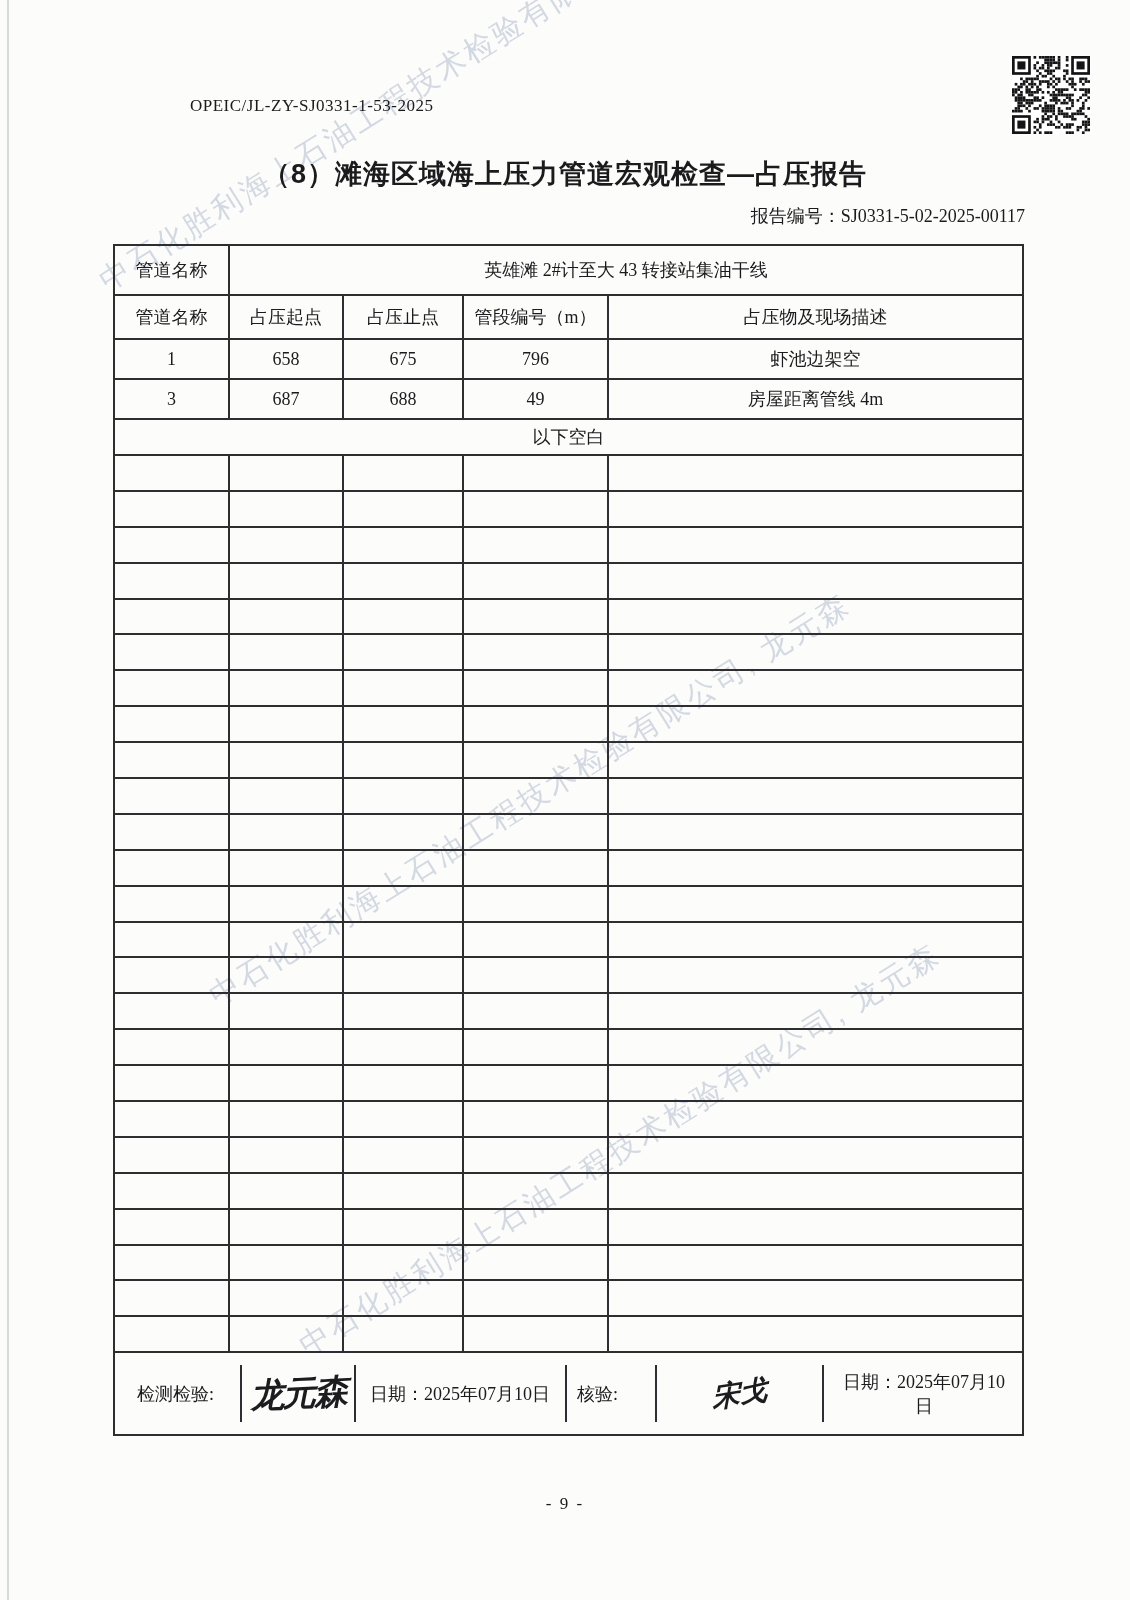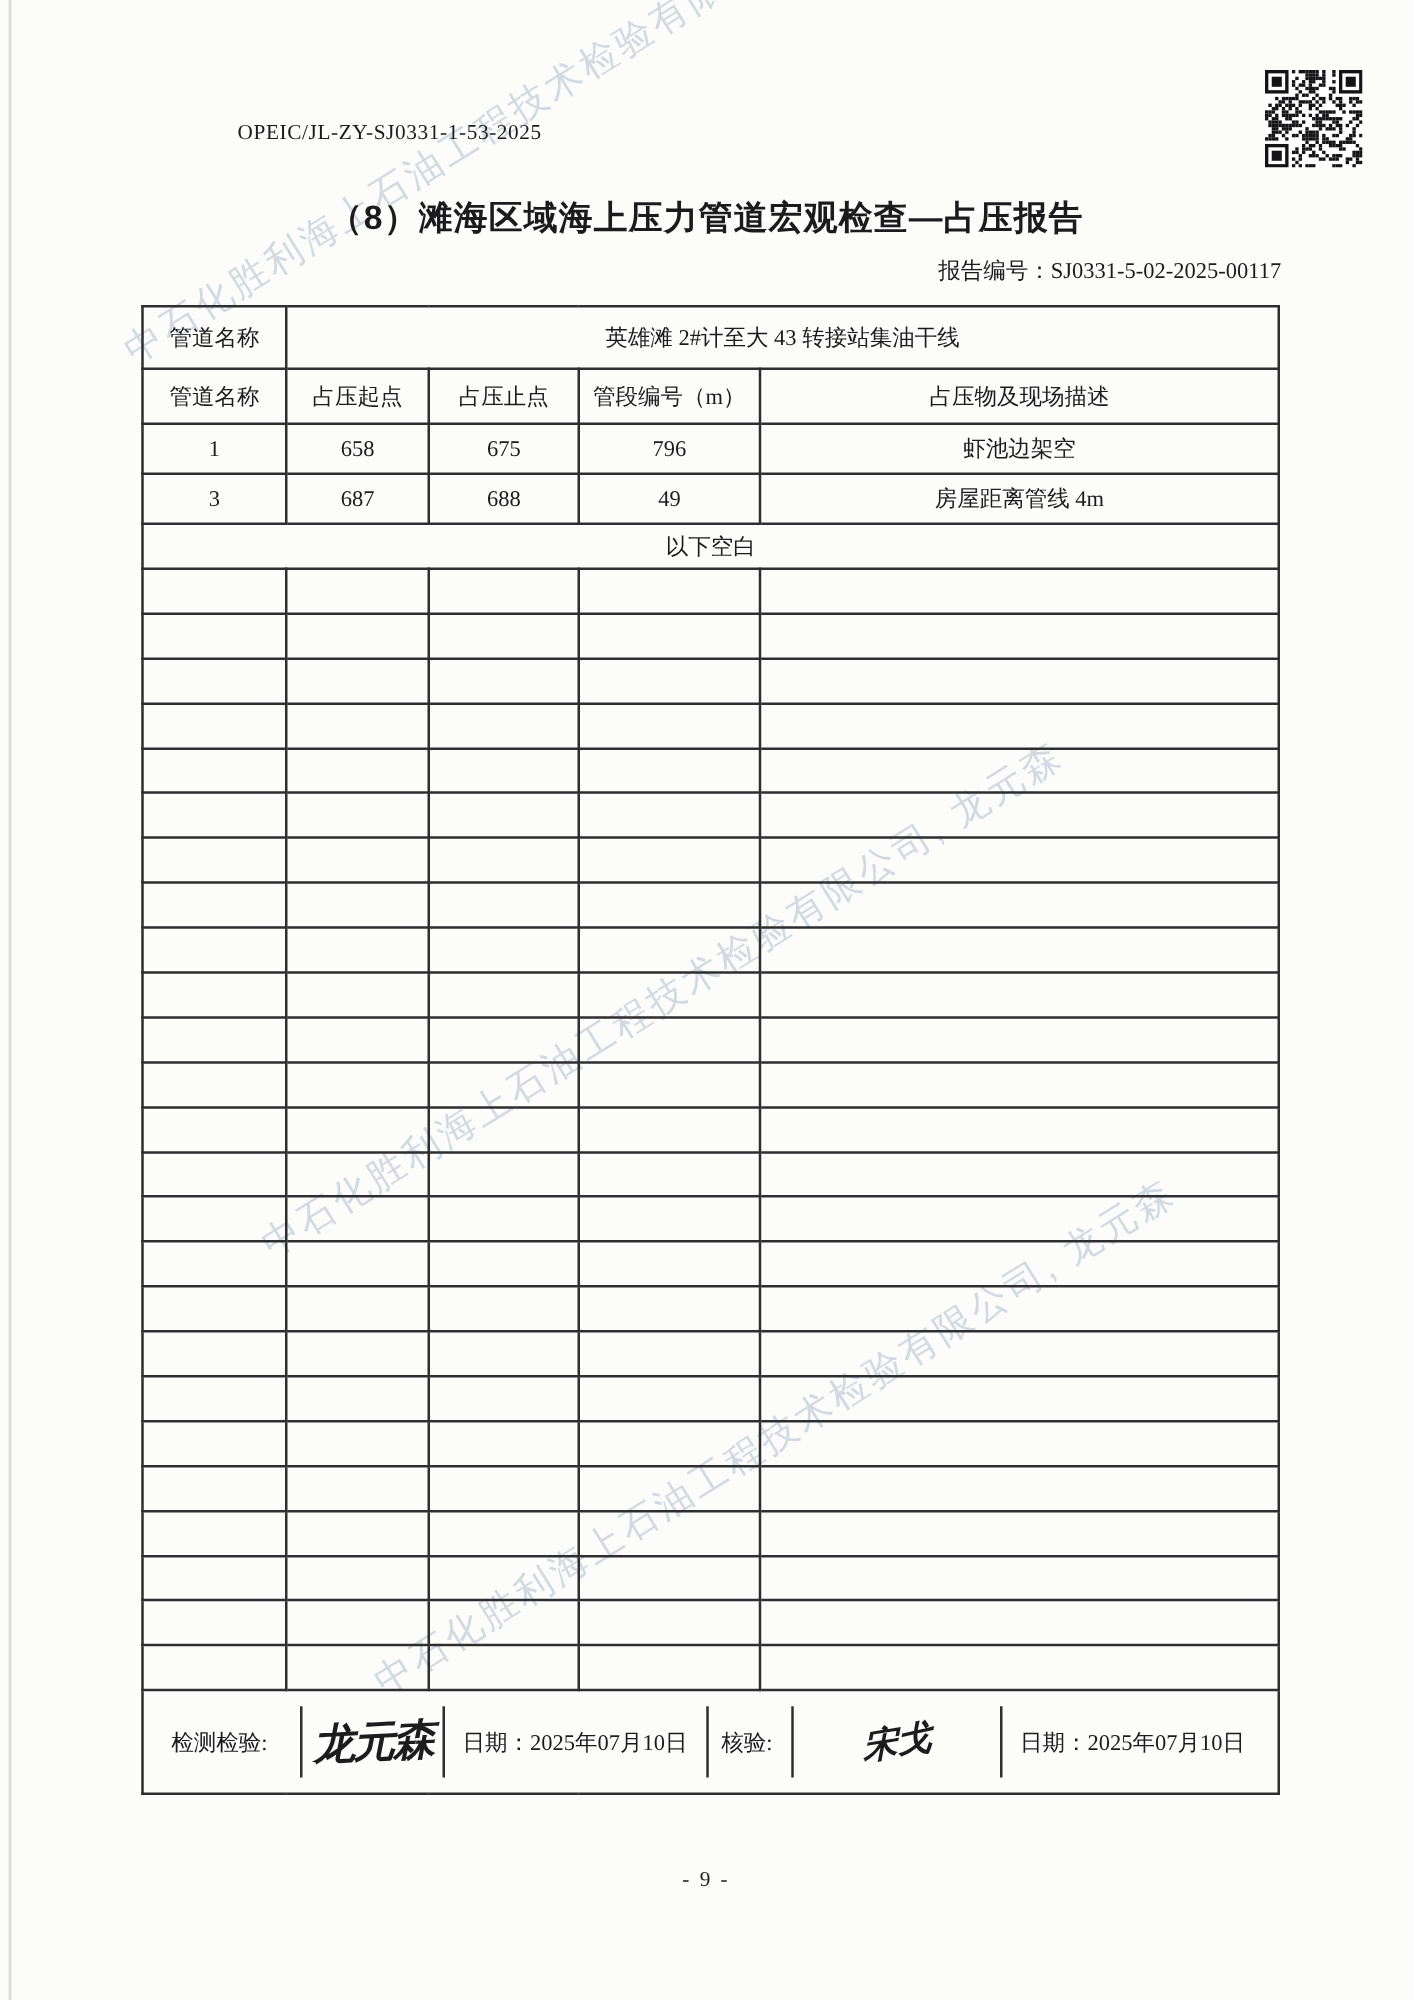--- a/index.html
+++ b/index.html
@@ -625,21 +625,21 @@
     </tbody>
   <tbody>
     <tr>
       <td colspan="5" class="sig-row-td">
         <div class="sig-flex">
           <div class="sig-cell sig-label" style="width:115px">检测检验:</div>
           <div class="sig-cell sig-name" style="width:114px">
             <span class="signature sig-inspector">龙元森</span>
           </div>
           <div class="sig-cell sig-date" style="width:211px">日期：2025年07月10日</div>
-          <div class="sig-cell sig-label" style="width:68px">核验:</div>
+          <div class="sig-cell sig-label" style="width:90px">核验:</div>
           <div class="sig-cell sig-name" style="width:167px">
             <span class="signature sig-reviewer">宋戈</span>
           </div>
           <div class="sig-cell sig-date" style="flex:1">日期：2025年07月10日</div>
         </div>
       </td>
     </tr>
   </tbody>
 </table>
 

